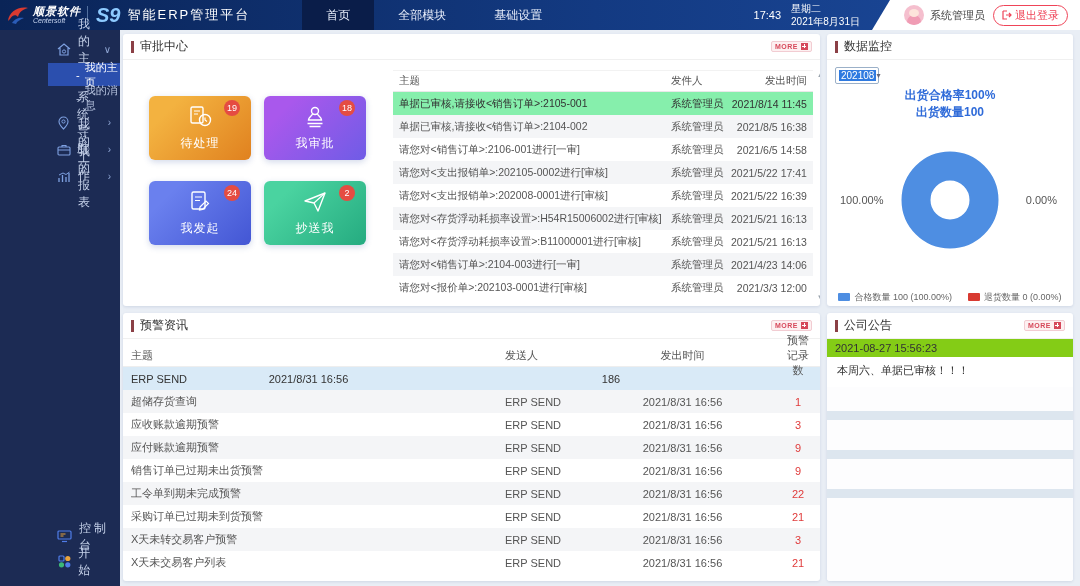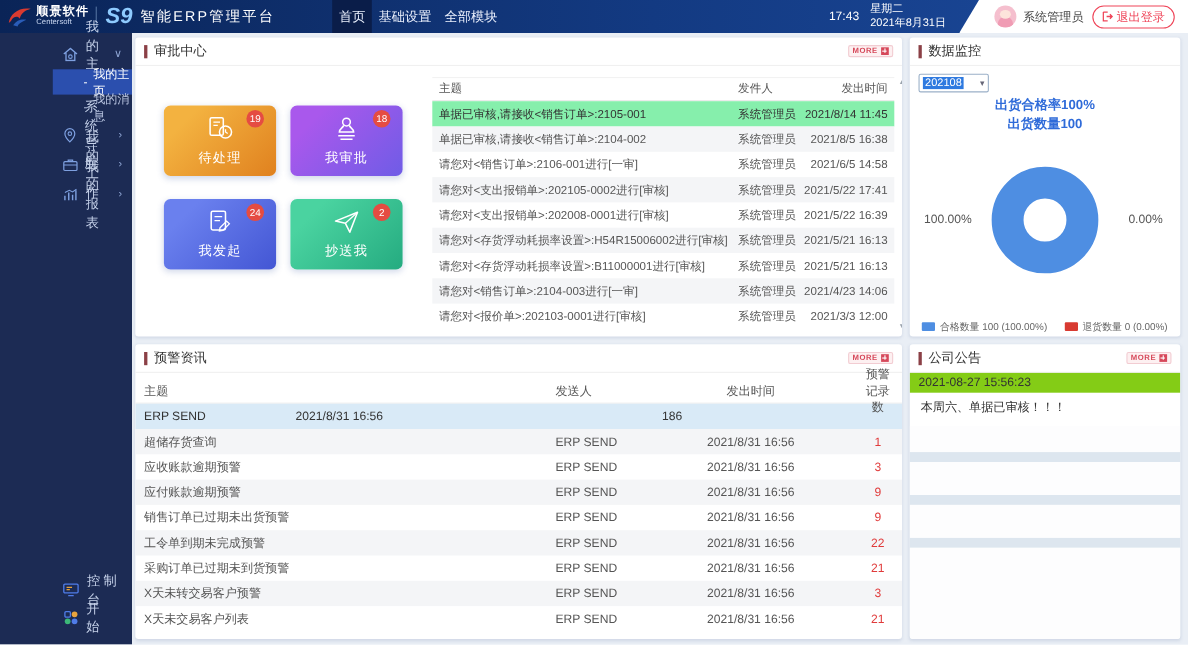--- a/index.html
+++ b/index.html
@@ -2,28 +2,28 @@
 <html><head>
 <meta charset="utf-8">
 <style>
   * { margin:0; padding:0; box-sizing:border-box; }
   html,body { width:1080px; height:586px; overflow:hidden; font-family:"Liberation Sans","DejaVu Sans",sans-serif; }
   .app { width:1080px; height:586px; background:#e9eef5; }
 
   
   .hdr { height:30px; background:linear-gradient(90deg,#0a2457,#133a82 55%,#1c4a9c); display:flex; align-items:stretch; color:#fff; }
   .logo { display:flex; align-items:center; padding:0 8px 0 6px; }
-  .logo-txt { line-height:1.05; margin-left:3px; }
+  .logo-txt { line-height:1.05; margin-left:3px;font-style:italic; }
   .logo-cn { font-size:11px; font-weight:bold; letter-spacing:1px; }
   .logo-en { font-size:7px; color:#c8d6f0; }
   .logo-sep { width:1px; height:18px; background:#52709f; margin:0 8px 0 6px; }
   .s9 { font-size:20px; font-weight:bold; font-style:italic; color:#8ecbff; margin-right:7px; }
   .ptitle { font-size:13px; letter-spacing:2px; }
   .nav { display:flex; margin-left:44px; }
-  .nav-item { padding:0 6px; display:flex; align-items:center; font-size:12px; color:#e9effc; cursor:pointer; }
+  .nav-item { padding:0 24px; display:flex; align-items:center; font-size:12px; color:#e9effc; cursor:pointer; }
   .nav-item.active { background:#0a1d49; }
   .hspacer { flex:1; }
   .h-time { align-self:center; font-size:11px; }
   .h-date { align-self:center; margin:0 12px 0 10px; font-size:10px; line-height:1.35; }
   .hdr-white { background:#fff; clip-path:polygon(18px 0,100% 0,100% 100%,0 100%); display:flex; align-items:center; padding:0 8px 0 32px; width:208px; }
   .avatar { width:20px; height:20px; border-radius:50%; background:#f5bfce; position:relative; overflow:hidden; flex:none; }
   .avatar::after { content:""; position:absolute; left:5px; top:4px; width:10px; height:8px; border-radius:50%; background:#fde4db; }
   .avatar::before { content:""; position:absolute; left:3px; top:10px; width:14px; height:10px; border-radius:7px 7px 0 0; background:#f09cb4; }
   .uname { font-size:11px; color:#444; margin:0 8px 0 6px; white-space:nowrap; }
   .logout { display:flex; align-items:center; gap:3px; border:1px solid #ef4458; color:#ef4458; border-radius:11px; padding:2px 8px; font-size:11px; background:#fff; cursor:pointer; white-space:nowrap; }
@@ -70,21 +70,21 @@
   .t-row { display:flex; height:23px; align-items:center; cursor:pointer; }
   .t-row:nth-child(even) { background:#f4f5f7; }
   .t-row:first-child { background:#86efac; color:#333; }
   .c-subj { width:278px; padding-left:6px; overflow:hidden; white-space:nowrap; }
   .c-sender { width:60px; white-space:nowrap; }
   .c-time { flex:1; text-align:right; padding-right:6px; white-space:nowrap; }
   .scrollb { position:absolute; right:2px; top:12px; bottom:6px; width:10px; display:flex; flex-direction:column; justify-content:space-between; align-items:center; }
   .scr-arrow { font-size:6px; color:#9aa3ad; cursor:pointer; }
 
   
-  .select { margin:7px 0 0 8px; width:64px; height:17px; border:1px solid #9bb0c8; border-radius:2px; display:flex; align-items:center; justify-content:space-between; padding:0 3px; font-size:10px; cursor:pointer; background:#fff; }
+  .select { margin:7px 0 0 8px; width:44px; height:17px; border:1px solid #9bb0c8; border-radius:2px; display:flex; align-items:center; justify-content:space-between; padding:0 3px; font-size:10px; cursor:pointer; background:#fff; }
   .sel-val { background:#2f7ae0; color:#fff; padding:0 2px; }
   .sel-caret { font-size:8px; color:#667; }
   .m-title { text-align:center; color:#2f6bd9; font-size:12px; font-weight:bold; line-height:1.4; margin-top:3px; }
   .donut-wrap { position:relative; height:152px; margin-top:4px; }
   .donut-wrap svg { display:block; margin:0 auto; }
   .d-lbl { position:absolute; top:69px; font-size:11px; color:#555; }
   .d-lbl.left { left:13px; } .d-lbl.right { right:16px; }
   .legend { display:flex; justify-content:center; gap:16px; margin-top:14px; font-size:9px; color:#666; }
   .lg-item { display:flex; align-items:center; gap:4px; }
   .sw { width:12px; height:8px; border-radius:1px; }
@@ -124,22 +124,22 @@
       <div class="logo-txt">
         <div class="logo-cn">顺景软件</div>
         <div class="logo-en">Centersoft</div>
       </div>
       <div class="logo-sep"></div>
       <div class="s9">S9</div>
       <div class="ptitle">智能ERP管理平台</div>
     </div>
     <nav class="nav">
       <div class="nav-item active">首页</div>
+      <div class="nav-item">全部模块</div>
       <div class="nav-item">基础设置</div>
-      <div class="nav-item">全部模块</div>
     </nav>
     <div class="hspacer"></div>
     <div class="h-time">17:43</div>
     <div class="h-date">
       <div>星期二</div>
       <div>2021年8月31日</div>
     </div>
     <div class="hdr-white">
       <div class="avatar"></div>
       <div class="uname">系统管理员</div>

